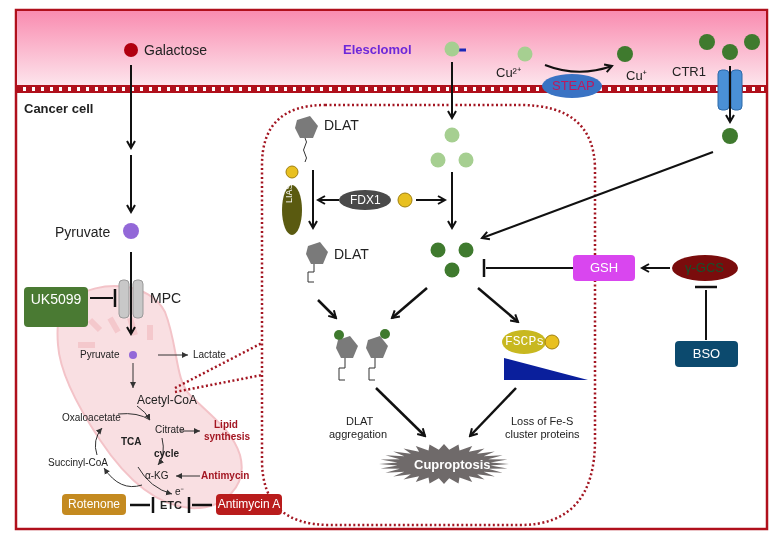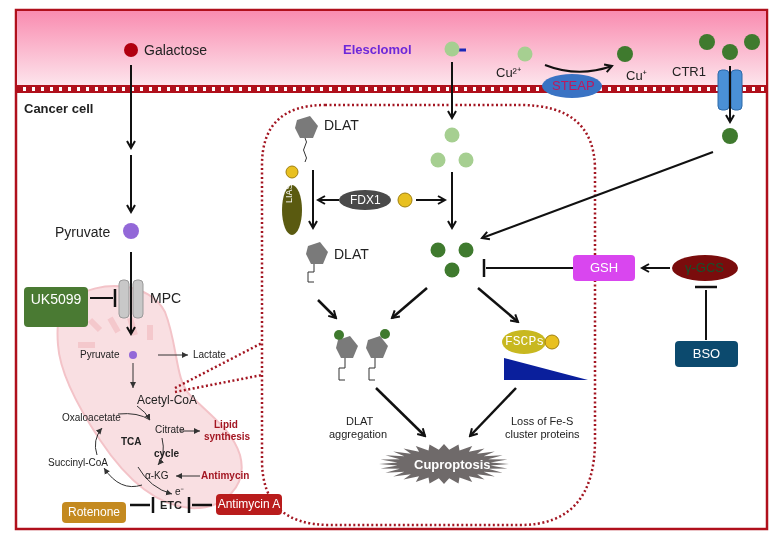--- a/index.html
+++ b/index.html
@@ -155,21 +155,21 @@
 <span class="lbl" style="left:155px;top:424px;font-size:10px;">Citrate</span>
 <span class="lbl" style="left:214px;top:419px;font-size:10px;font-weight:bold;color:#a31622;">Lipid</span>
 <span class="lbl" style="left:204px;top:431px;font-size:10px;font-weight:bold;color:#a31622;">synthesis</span>
 <span class="lbl" style="left:121px;top:436px;font-size:10px;font-weight:bold;">TCA</span>
 <span class="lbl" style="left:118px;top:448px;font-size:10px;font-weight:bold;margin-left:36px;">cycle</span>
 <span class="lbl" style="left:48px;top:457px;font-size:10px;">Succinyl-CoA</span>
 <span class="lbl" style="left:145px;top:470px;font-size:10px;">α-KG</span>
 <span class="lbl" style="left:201px;top:470px;font-size:10px;font-weight:bold;color:#a31622;">Antimycin</span>
 <span class="lbl" style="left:175px;top:484px;font-size:10px;">e⁻</span>
 <span class="lbl" style="left:160px;top:499px;font-size:11px;font-weight:bold;">ETC</span>
-<div class="box" style="left:62px;top:494px;width:64px;height:21px;line-height:21px;font-size:12px;background:#c48a20;margin-top:8px;">Rotenone</div>
+<div class="box" style="left:62px;top:494px;width:64px;height:21px;line-height:21px;font-size:12px;background:#c48a20;">Rotenone</div>
 <div class="box" style="left:216px;top:494px;width:66px;height:21px;line-height:21px;font-size:12px;background:#b91c1c;">Antimycin A</div>
 
 <span class="lbl" style="left:324px;top:117px;font-size:14px;">DLAT</span>
 <span class="lbl" style="left:334px;top:246px;font-size:14px;">DLAT</span>
 <span class="lbl" style="left:284px;top:203px;font-size:9px;color:#fff;transform:rotate(-90deg);transform-origin:left top;">LIAS</span>
 <span class="lbl" style="left:350px;top:193px;font-size:12px;color:#fff;">FDX1</span>
 <span class="lbl" style="left:505px;top:334px;font-size:13px;color:#fff;font-family:Liberation Mono, monospace;">FSCPs</span>
 <span class="lbl" style="left:346px;top:415px;font-size:11px;">DLAT</span>
 <span class="lbl" style="left:329px;top:428px;font-size:11px;">aggregation</span>
 <span class="lbl" style="left:511px;top:415px;font-size:11px;">Loss of Fe-S</span>

